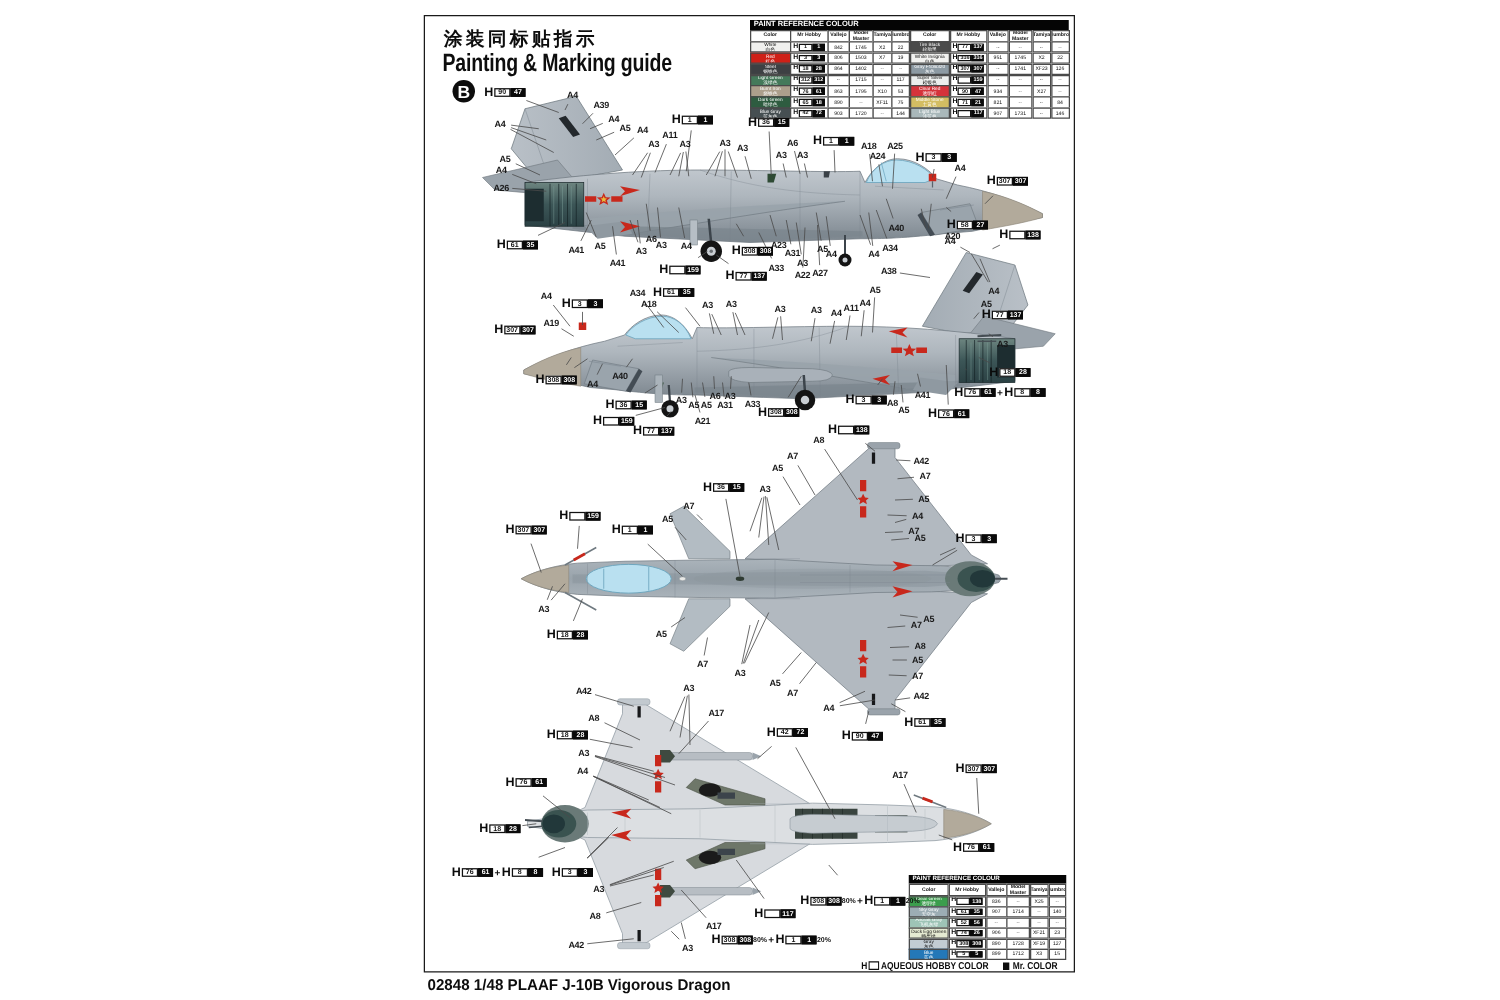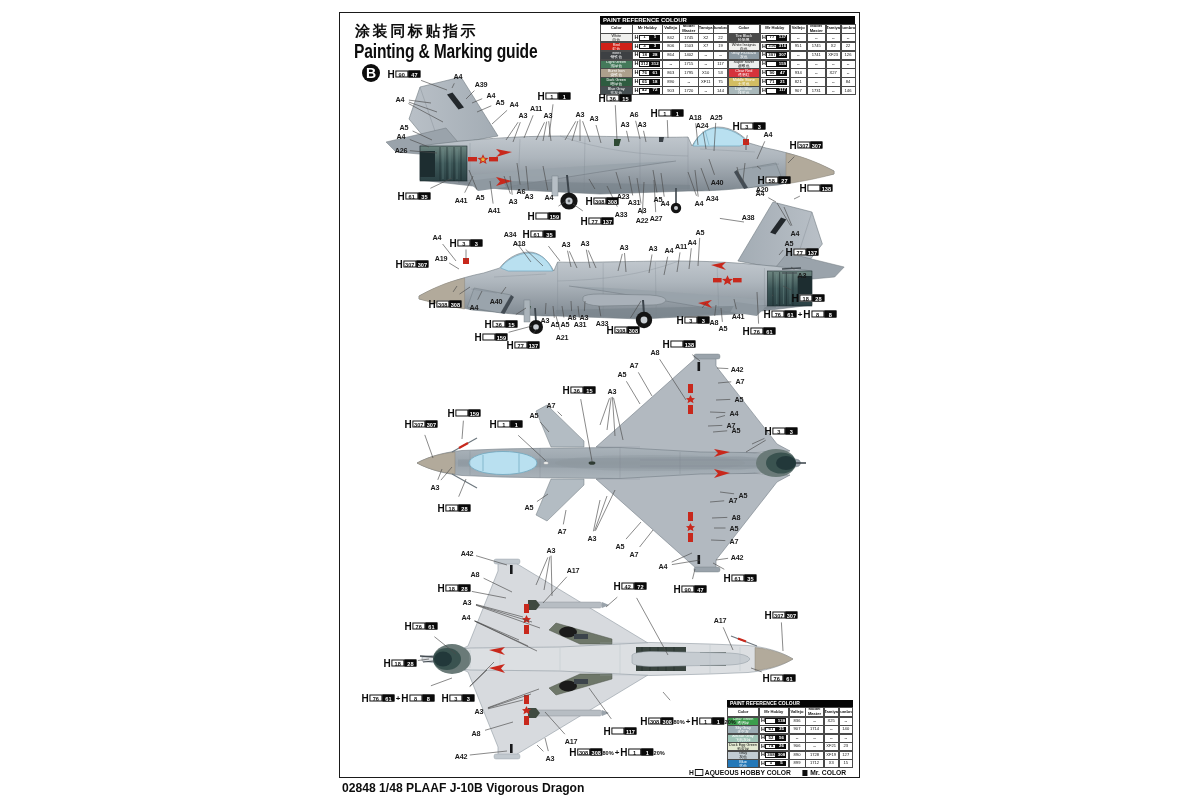--- a/index.html
+++ b/index.html
@@ -1050,21 +1050,21 @@
       <div class="co co-part" style="left: 585px; top: 243px;">A3</div>
       <div class="co co-part" style="left: 624px; top: 247px;">A3</div>
       <div class="co co-part" style="left: 653px; top: 248px;">A3</div>
       <div class="co co-part" style="left: 669px; top: 250px;">A4</div>
       <div class="co co-part" style="left: 681px; top: 246px;">A11</div>
       <div class="co co-part" style="left: 692px; top: 242px;">A4</div>
       <div class="co co-part" style="left: 700px; top: 232px;">A5</div>
       <div class="co co-part" style="left: 795px; top: 233px;">A4</div>
       <div class="co co-part" style="left: 789px; top: 243px;">A5</div>
       <div class="co co-part" style="left: 760px; top: 193px;">A4</div>
-      <div class="co co-part" style="left: 748px; top: 217px;">A38</div>
+      <div class="co co-part" style="left: 711px; top: 217px;">A38</div>
       <div class="co co-part" style="left: 437px; top: 237px;">A4</div>
       <div class="co co-part" style="left: 441px; top: 258px;">A19</div>
       <div class="co co-part" style="left: 474px; top: 307px;">A4</div>
       <div class="co co-part" style="left: 496px; top: 301px;">A40</div>
       <div class="co co-part" style="left: 545px; top: 320px;">A3</div>
       <div class="co co-part" style="left: 555px; top: 324px;">A5</div>
       <div class="co co-part" style="left: 565px; top: 324px;">A5</div>
       <div class="co co-part" style="left: 562px; top: 337px;">A21</div>
       <div class="co co-part" style="left: 572px; top: 317px;">A6</div>
       <div class="co co-part" style="left: 580px; top: 324px;">A31</div>

